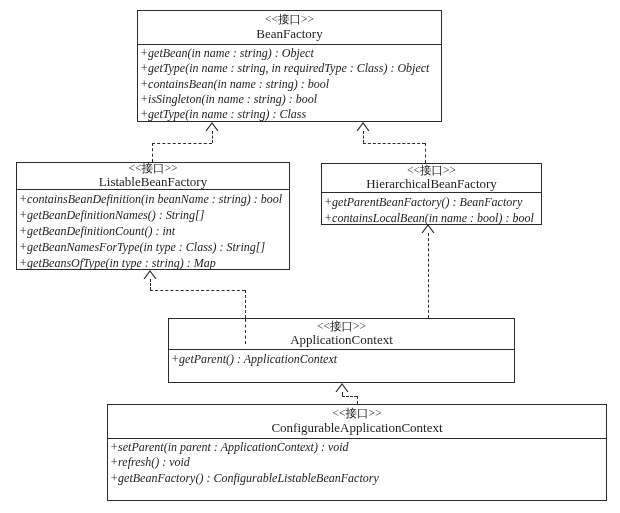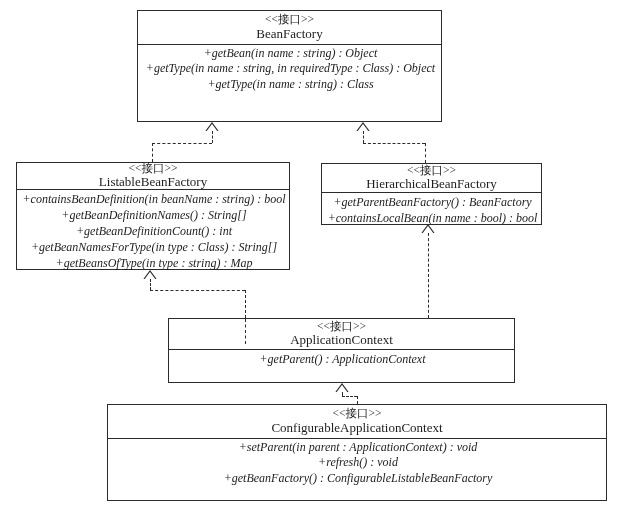--- a/index.html
+++ b/index.html
@@ -11,41 +11,43 @@
     position:absolute;background:#ffffff;border:1px solid #2b2b2b;box-sizing:border-box;
   }
   .uml-head{
     border-bottom:1px solid #2b2b2b;display:flex;flex-direction:column;
     align-items:center;justify-content:center;box-sizing:border-box;line-height:1.15;
   }
   .stereotype{font-size:11.5px;white-space:nowrap;}
   .classname{font-weight:normal;font-size:13px;white-space:nowrap;}
   .uml-methods{padding:1px 0 0 2px;}
   .method{
-    font-style:italic;font-size:12px;line-height:15.3px;white-space:nowrap;text-align:center;
+    font-style:italic;font-size:12px;line-height:15.3px;white-space:nowrap;
   }
   .lh16 .method{line-height:16px;font-style:italic;}
   .seg{position:absolute;}
   .seg.v{border-left:1px dashed #2b2b2b;width:0;}
   .seg.h{border-top:1px dashed #2b2b2b;height:0;}
   .arrowhead{position:absolute;width:14px;height:9px;}
 </style>
 </head>
 <body>
 
 <div class="canvas">
 
   <div class="uml-class" style="left:137px;top:10px;width:305px;height:112px;">
     <div class="uml-head" style="height:34px;">
       <div class="stereotype">&lt;&lt;接口&gt;&gt;</div>
       <div class="classname">BeanFactory</div>
     </div>
     <div class="uml-methods">
       <div class="method">+getBean(in name : string) : Object</div>
       <div class="method">+getType(in name : string, in requiredType : Class) : Object</div>
+      <div class="method">+containsBean(in name : string) : bool</div>
+      <div class="method">+isSingleton(in name : string) : bool</div>
       <div class="method">+getType(in name : string) : Class</div>
     </div>
   </div>
 
   <div class="uml-class lh16" style="left:16px;top:162px;width:274px;height:108px;">
     <div class="uml-head" style="height:27px;">
       <div class="stereotype">&lt;&lt;接口&gt;&gt;</div>
       <div class="classname">ListableBeanFactory</div>
     </div>
     <div class="uml-methods">

